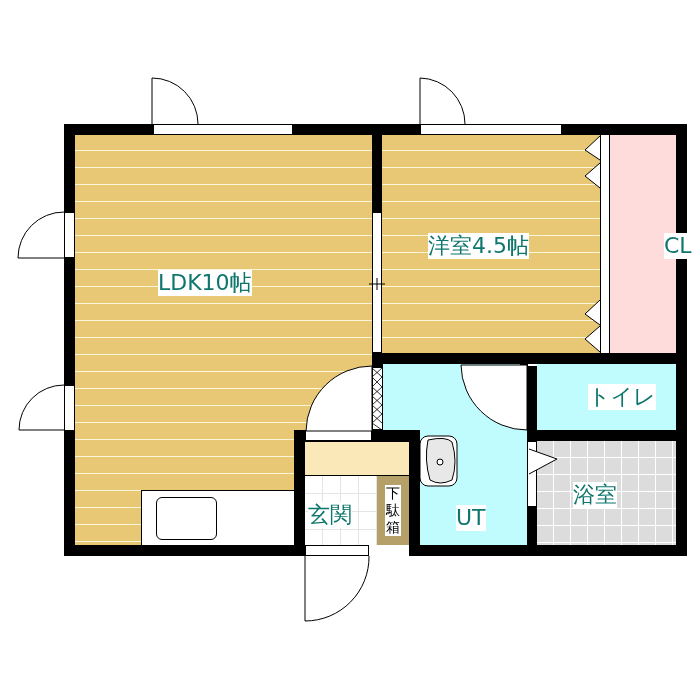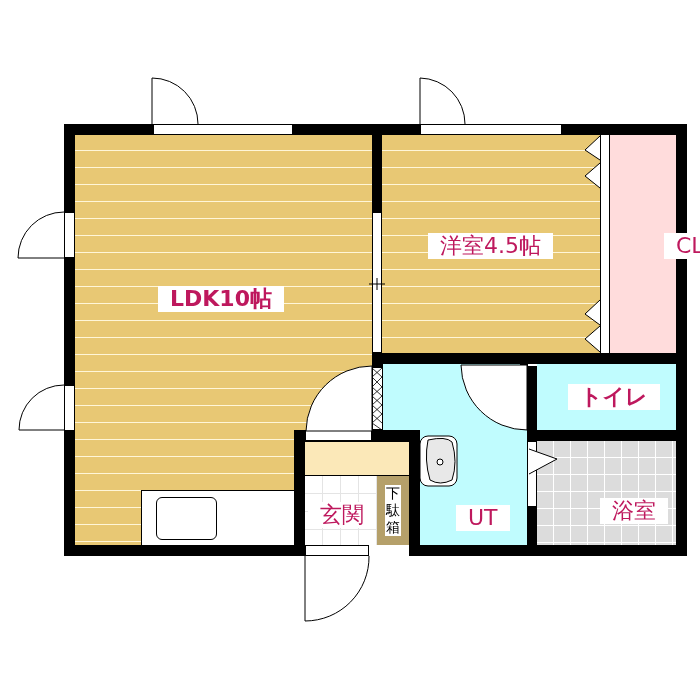--- a/index.html
+++ b/index.html
@@ -16,22 +16,22 @@
       repeating-linear-gradient(to right, transparent 0px, transparent 16px, #ffffff 16px, #ffffff 17px),
       repeating-linear-gradient(to bottom, transparent 0px, transparent 16px, #ffffff 16px, #ffffff 17px);
   }
   .floor-tile-white {
     background-color:#ffffff;
     background-image:
       repeating-linear-gradient(to right, transparent 0px, transparent 17px, #e4e4e4 17px, #e4e4e4 18px),
       repeating-linear-gradient(to bottom, transparent 0px, transparent 17px, #e4e4e4 17px, #e4e4e4 18px);
   }
   .label {
-    position:absolute; background:#ffffff; color:#be185d; font-size:22px; line-height:26px;
-    padding:0 12px; white-space:nowrap;
+    position:absolute; background:#ffffff; color:#0f766e; font-size:22px; line-height:26px;
+    padding:0 0; white-space:nowrap;
   }
   .opening { position:absolute; background:#ffffff; border:1px solid #000; box-sizing:border-box; }
   svg { position:absolute; left:0; top:0; overflow:visible; }
 </style>
 </head>
 <body>
 
 <div class="abs floor-wood" style="left:75px; top:135px; width:297px; height:410px;"></div>
 <div class="abs floor-wood" style="left:382px; top:135px; width:218px; height:218px;"></div>
 <div class="abs" style="left:600px; top:135px; width:10px; height:218px; background:#ffffff; border-left:1px solid #000; border-right:1px solid #000;"></div>
@@ -135,25 +135,25 @@
     <line x1="377" y1="278" x2="377" y2="290"></line>
   </g>
 
   <g stroke="#000" stroke-width="1">
     <rect x="420" y="436" width="37" height="50" rx="8" fill="#ffffff"></rect>
     <path d="M428 440 Q446 436 452 442 Q458 462 452 480 Q440 486 430 480 Q424 460 428 440 Z" fill="#e8e8e8"></path>
     <circle cx="440" cy="462" r="3" fill="#ffffff"></circle>
   </g>
 </svg>
 
-<div class="label" style="left:158px; top:286px;font-weight:bold;">LDK10帖</div>
+<div class="label" style="left:158px; top:270px;">LDK10帖</div>
 <div class="label" style="left:428px; top:233px;">洋室4.5帖</div>
 <div class="label" style="left:626px; top:233px;margin-left:38px;">CL</div>
-<div class="label" style="left:568px; top:384px;font-weight:bold;">トイレ</div>
-<div class="label" style="left:600px; top:482px;margin-top:16px;">浴室</div>
+<div class="label" style="left:588px; top:384px;">トイレ</div>
+<div class="label" style="left:573px; top:482px;">浴室</div>
 <div class="label" style="left:456px; top:505px;text-align:right;">UT</div>
 <div class="label" style="left:308px; top:502px;text-align:right;">玄関</div>
 
 <div class="abs" style="left:385px; top:485px; width:16px; background:#ffffff; font-size:14px; line-height:17px; text-align:center; color:#000;">
   <div>下</div>
   <div>駄</div>
   <div>箱</div>
 </div>
 
 </body></html>

